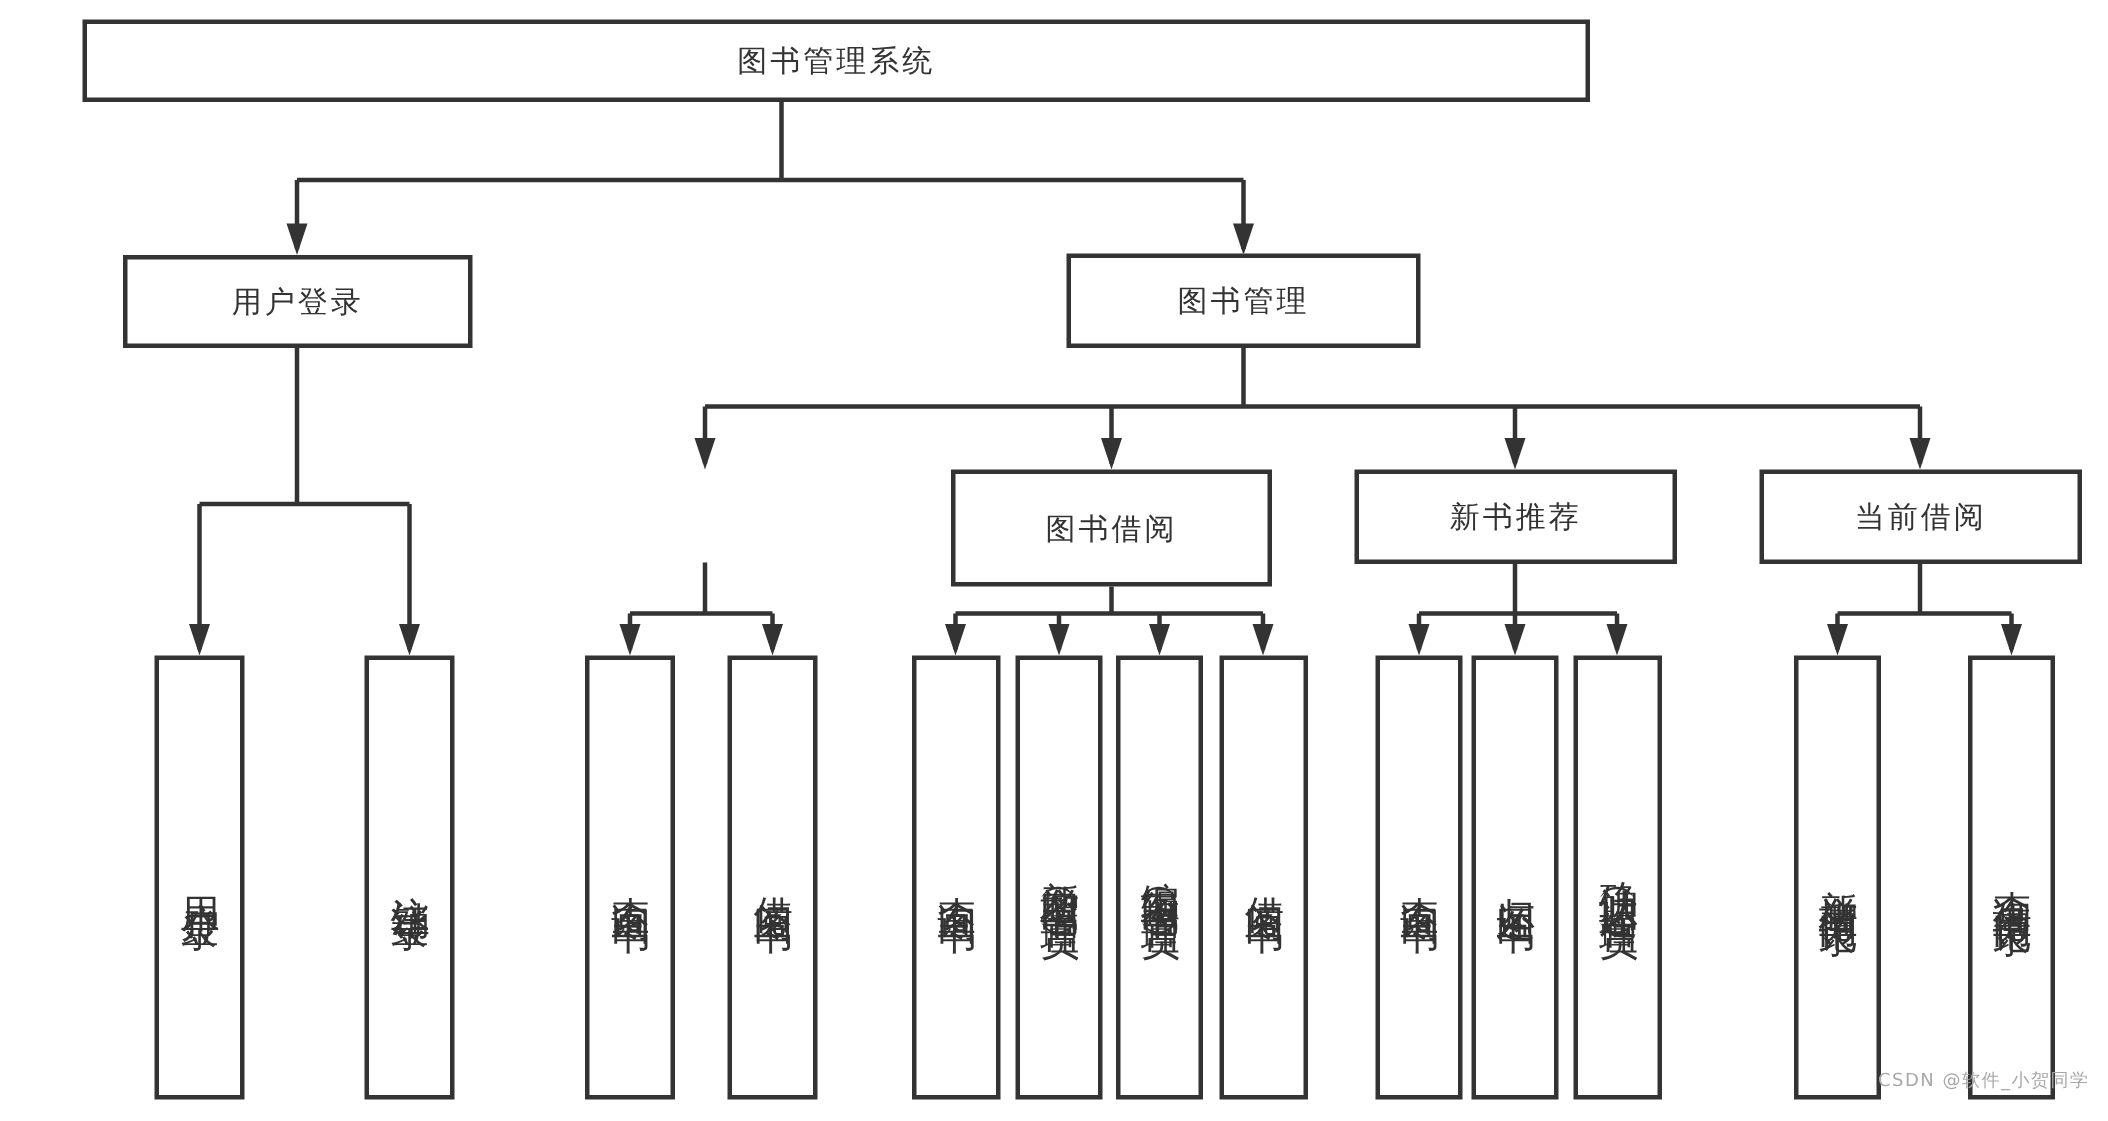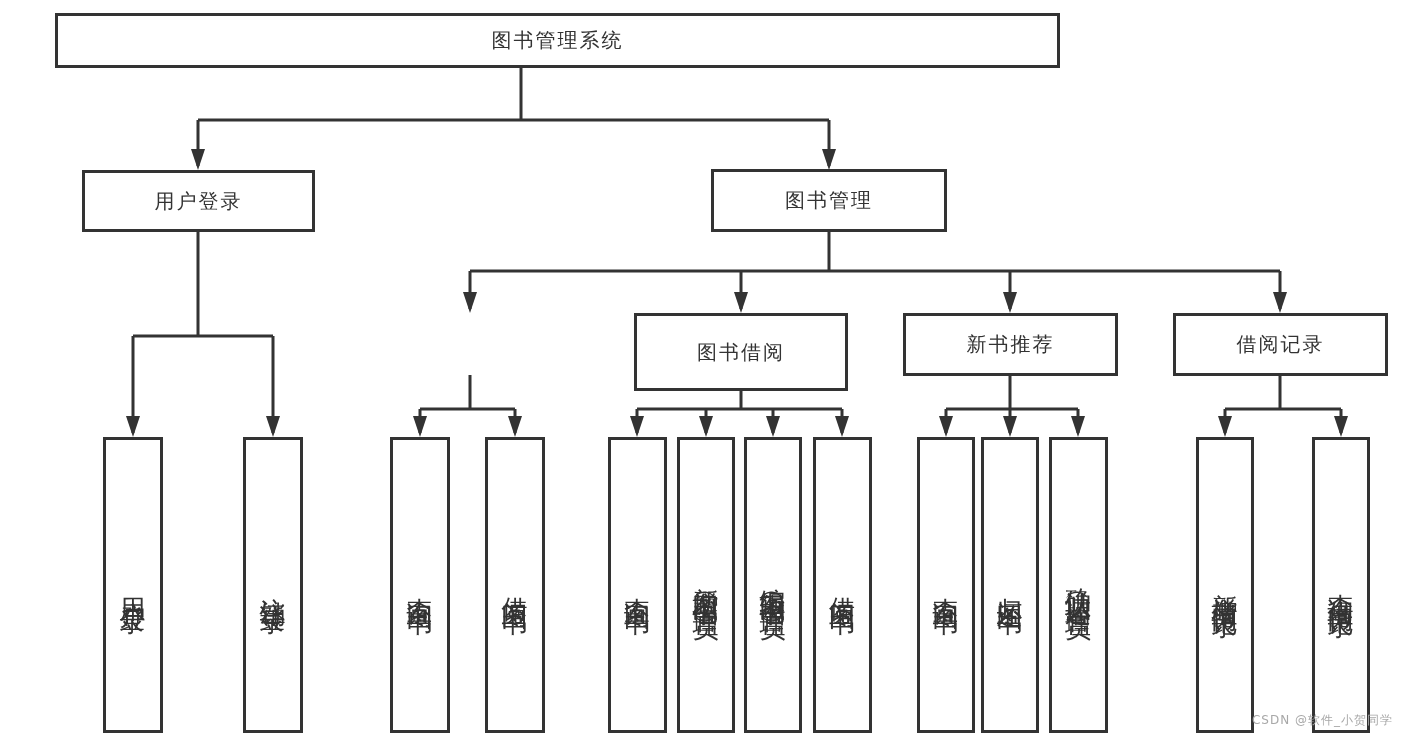--- a/index.html
+++ b/index.html
@@ -133,21 +133,21 @@
     <span>图书管理</span>
   </div>
 
   <div class="hbox" id="b-l3-1">
     <span>图书借阅</span>
   </div>
   <div class="hbox" id="b-l3-2">
     <span>新书推荐</span>
   </div>
   <div class="hbox" id="b-l3-3">
-    <span>借阅记录</span>
+    <span>当前借阅</span>
   </div>
 
   <div class="vbox" id="v1">
     <span class="vtext">用户登录</span>
   </div>
   <div class="vbox" id="v2">
     <span class="vtext">注销登录</span>
   </div>
 
   <div class="vbox" id="v3">

